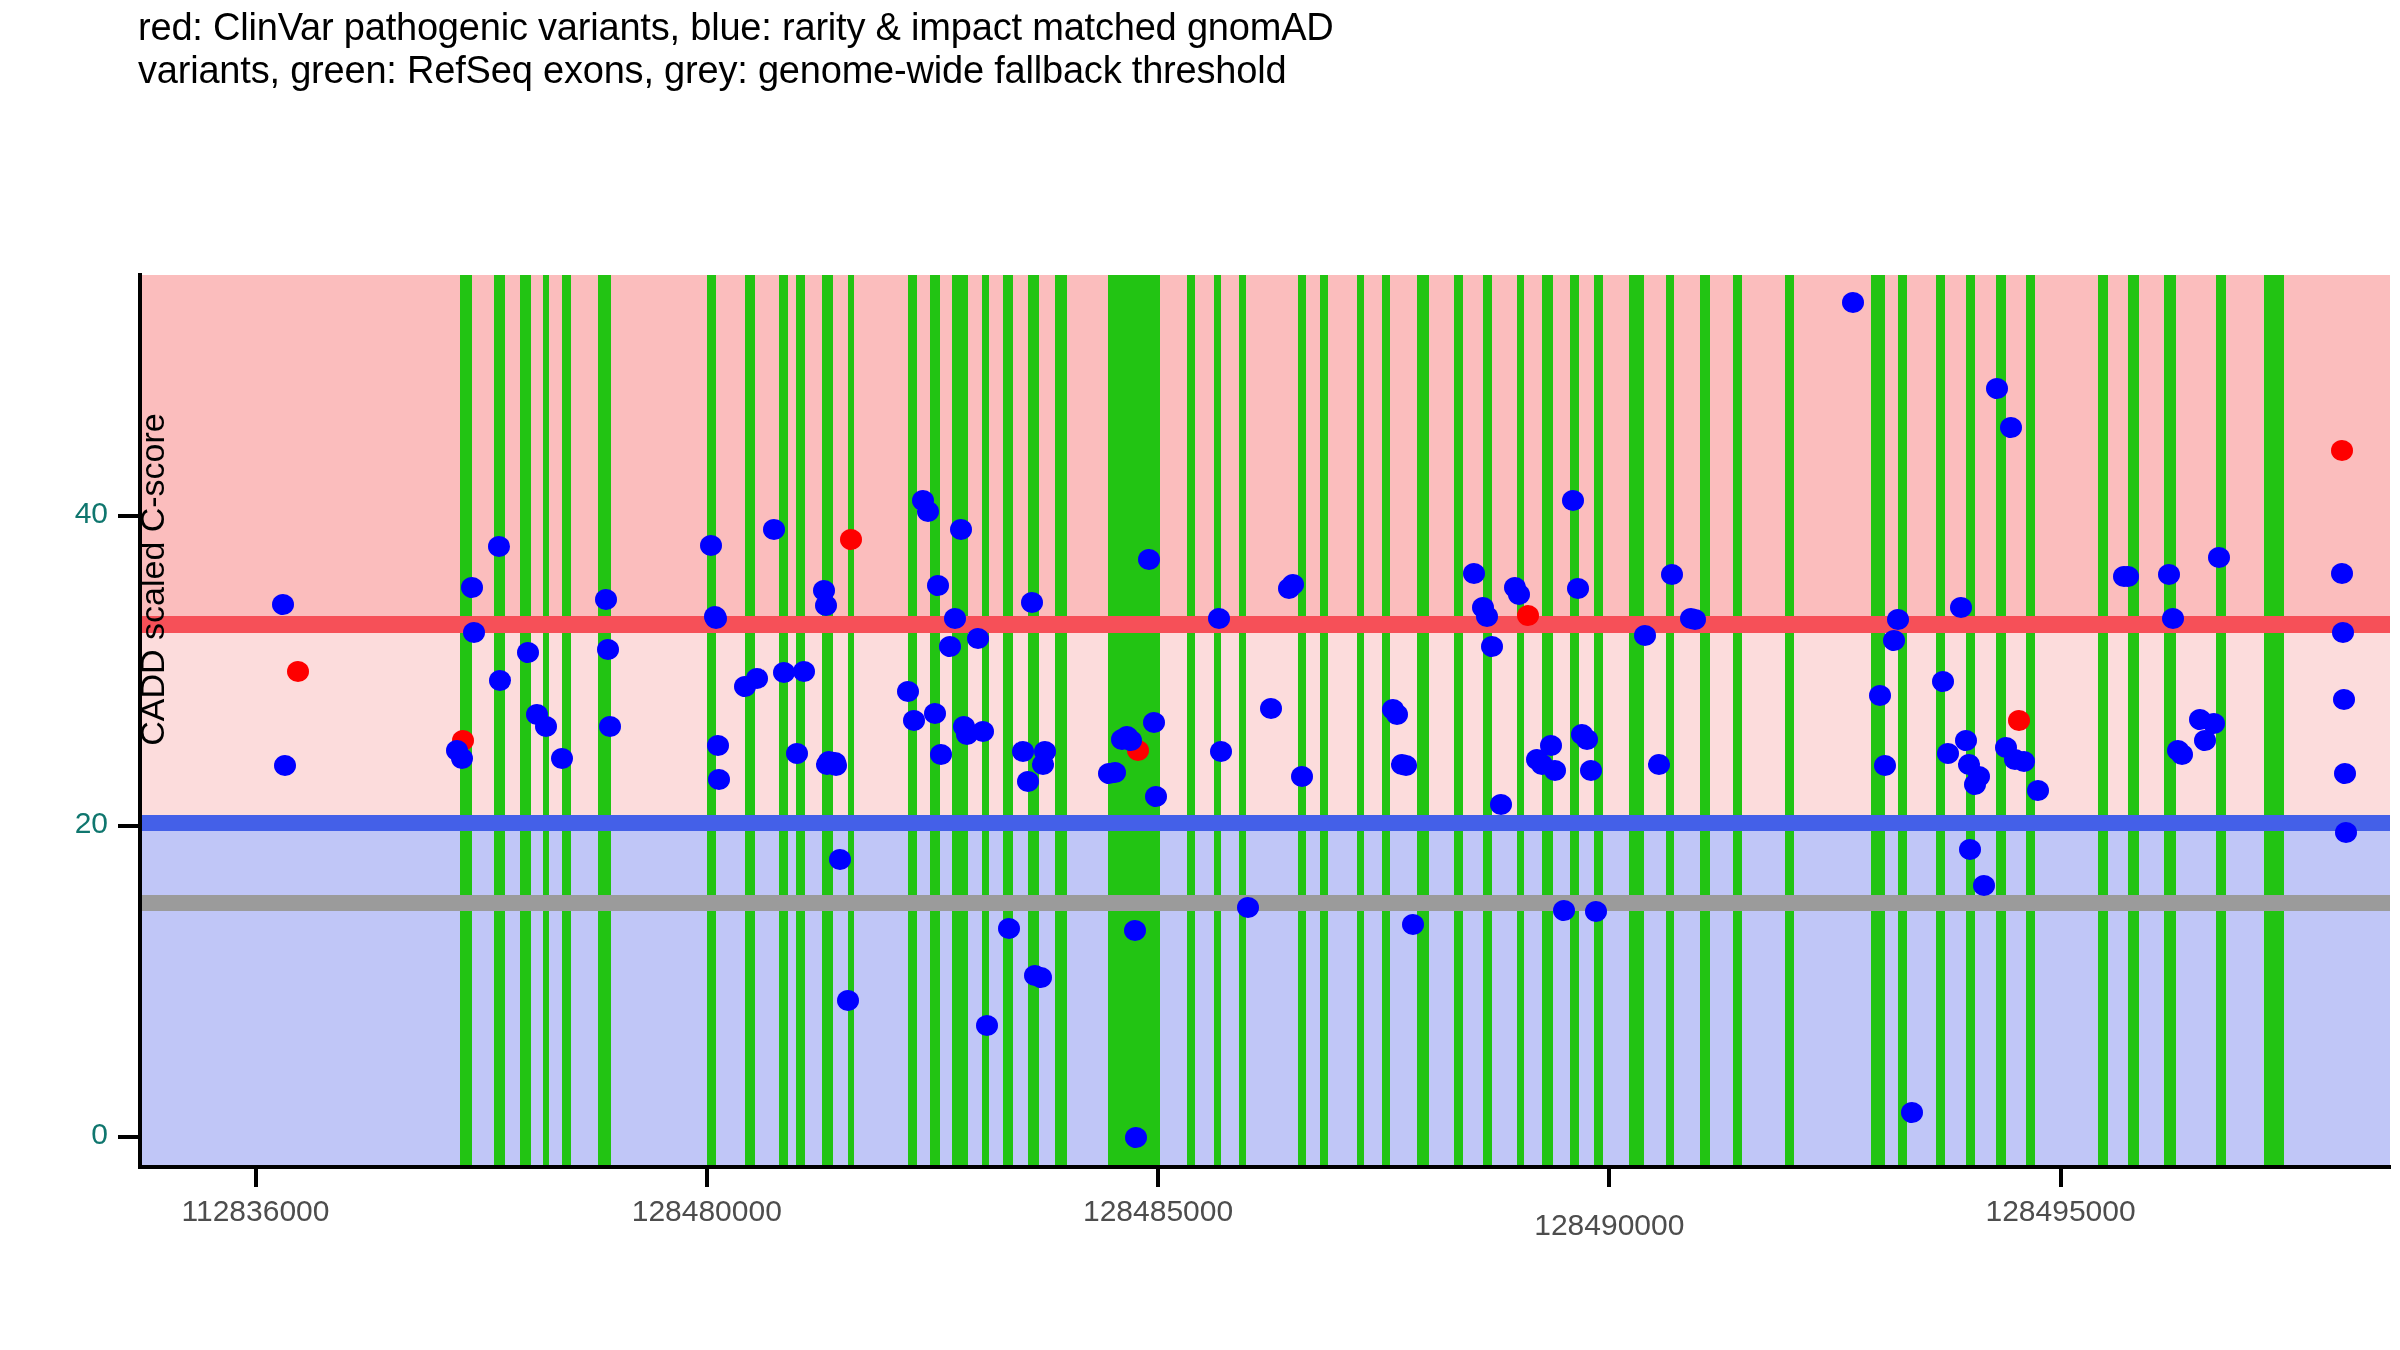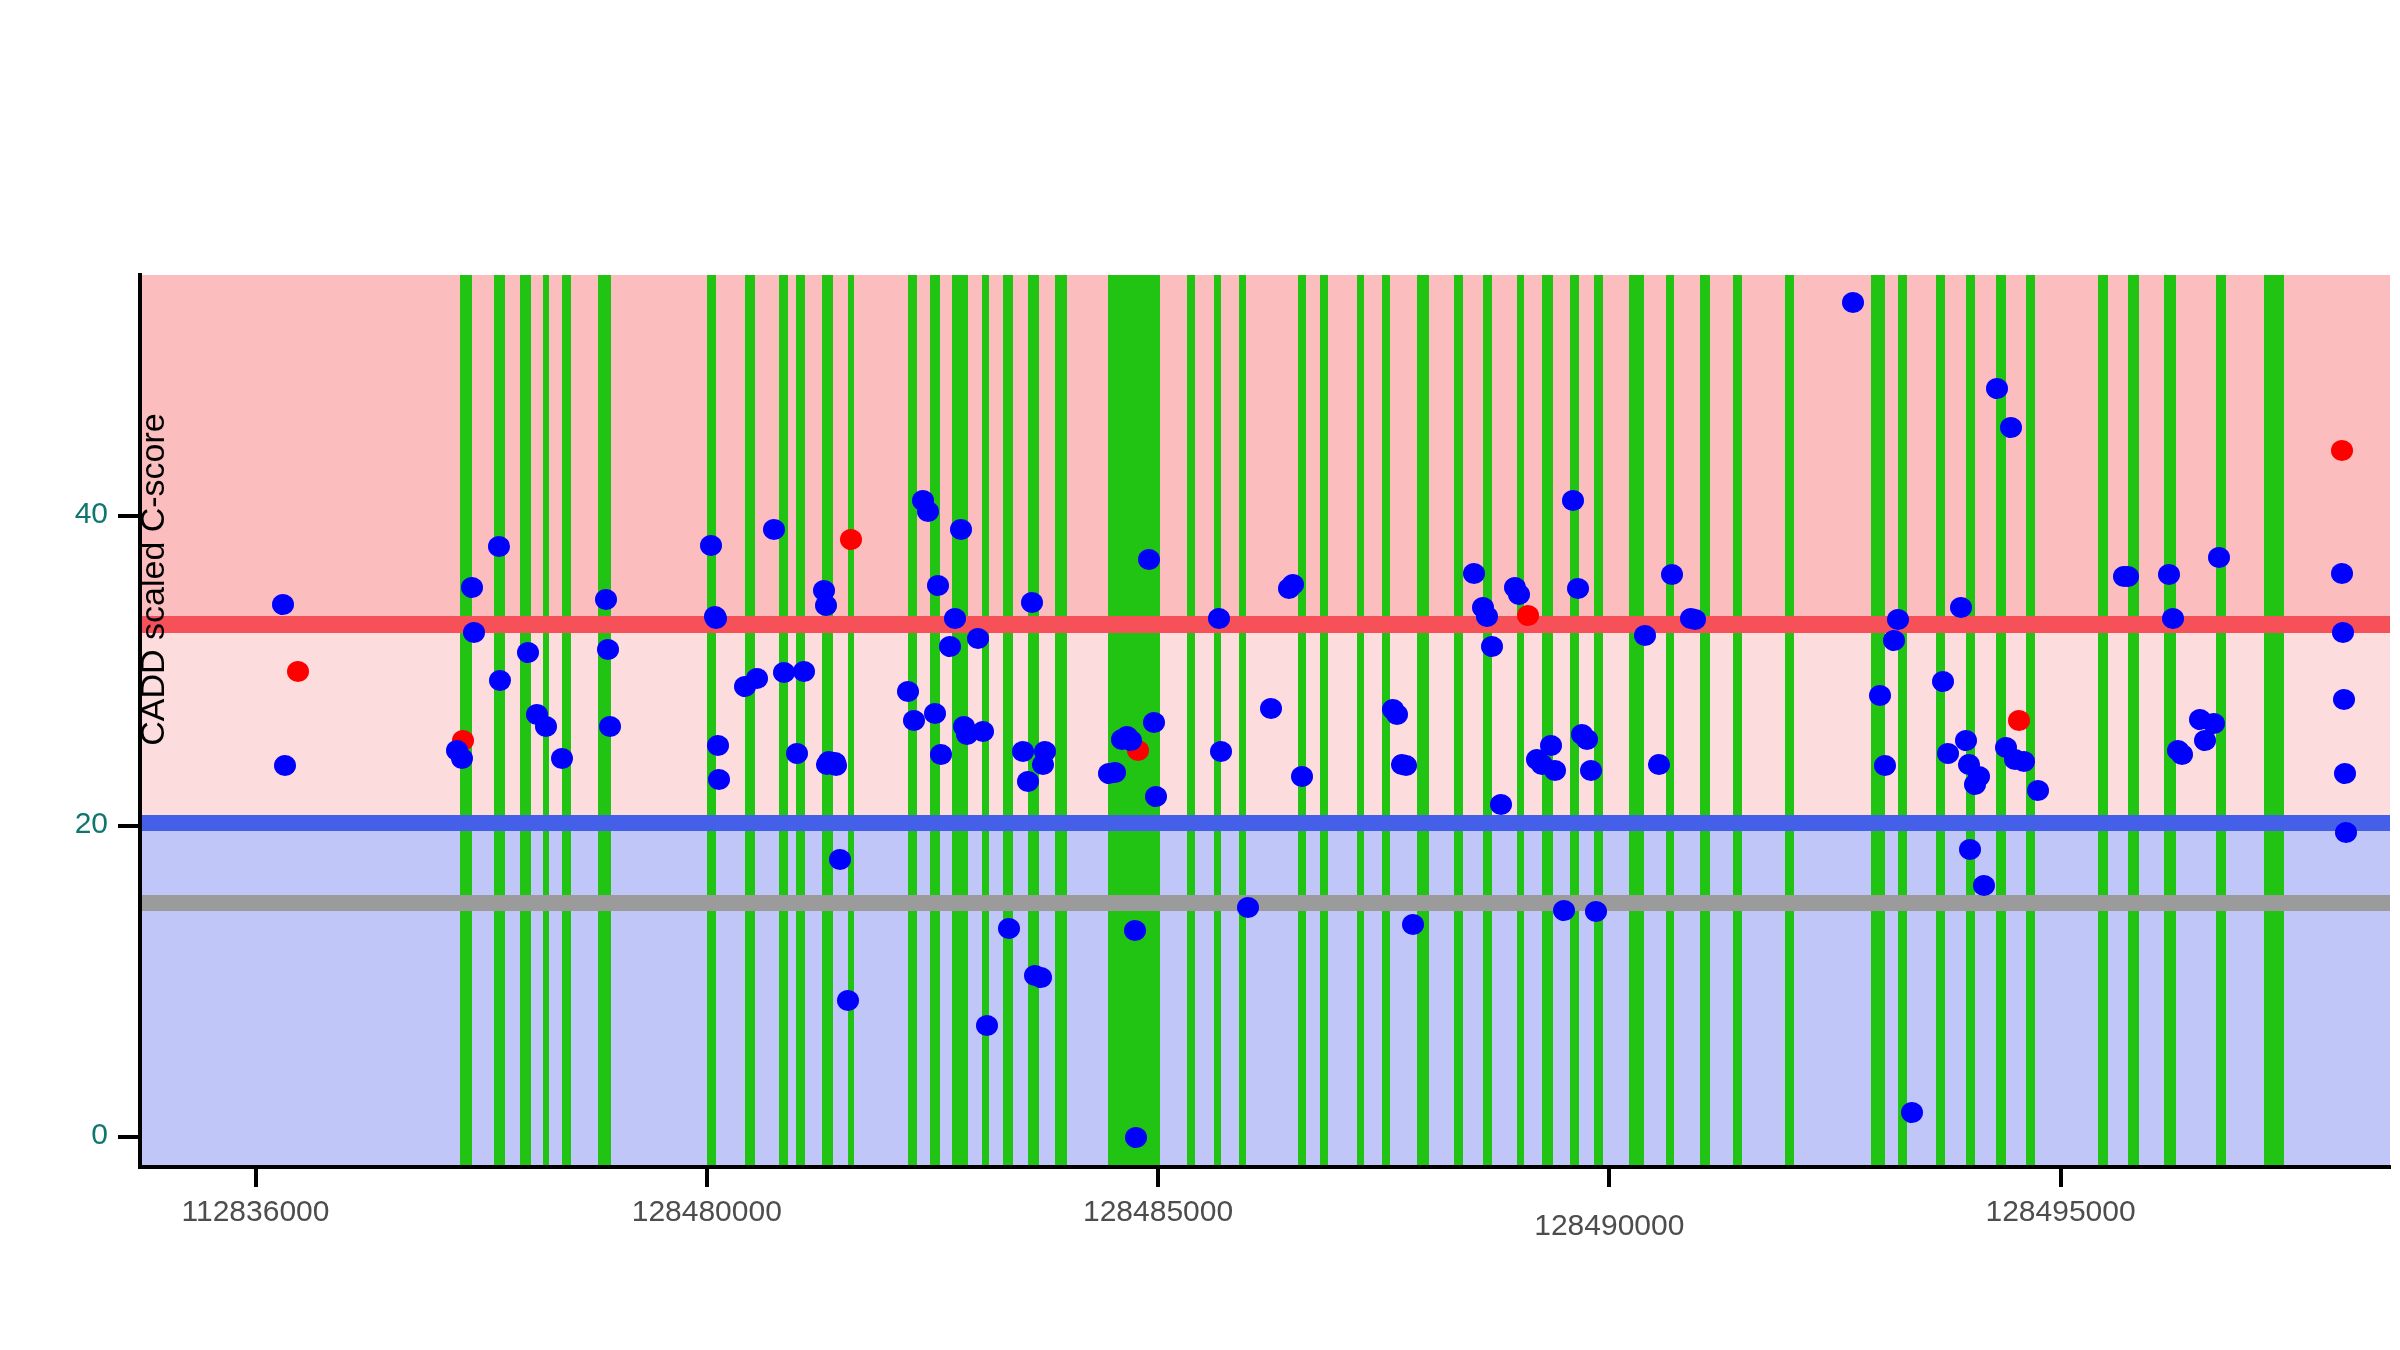--- a/index.html
+++ b/index.html
@@ -46,20 +46,22 @@
     font-family:"Liberation Sans",sans-serif;}
   #x-axis-title{position:absolute;left:0;top:1265px;width:2400px;text-align:center;
     font-size:34px;color:#000;font-family:"Liberation Sans",sans-serif;}
 </style>
 </head>
 <body>
 
 <div id="root">
 
   <div id="title-block">
+    <div class="tline">red: ClinVar pathogenic variants, blue: rarity &amp; impact matched gnomAD</div>
+    <div class="tline">variants, green: RefSeq exons, grey: genome-wide fallback threshold</div>
   </div>
 
   <div id="plot-area">
     <div id="plot-clip">
       <div id="bands-layer">
           <div class="band" style="top: 0px; height: 349.476px; background: rgb(251, 189, 189);"></div>
           <div class="band" style="top: 349.476px; height: 198.037px; background: rgb(252, 220, 220);"></div>
           <div class="band" style="top: 547.513px; height: 342.487px; background: rgb(192, 198, 247);"></div>
         </div>
       <div id="exons-layer">

